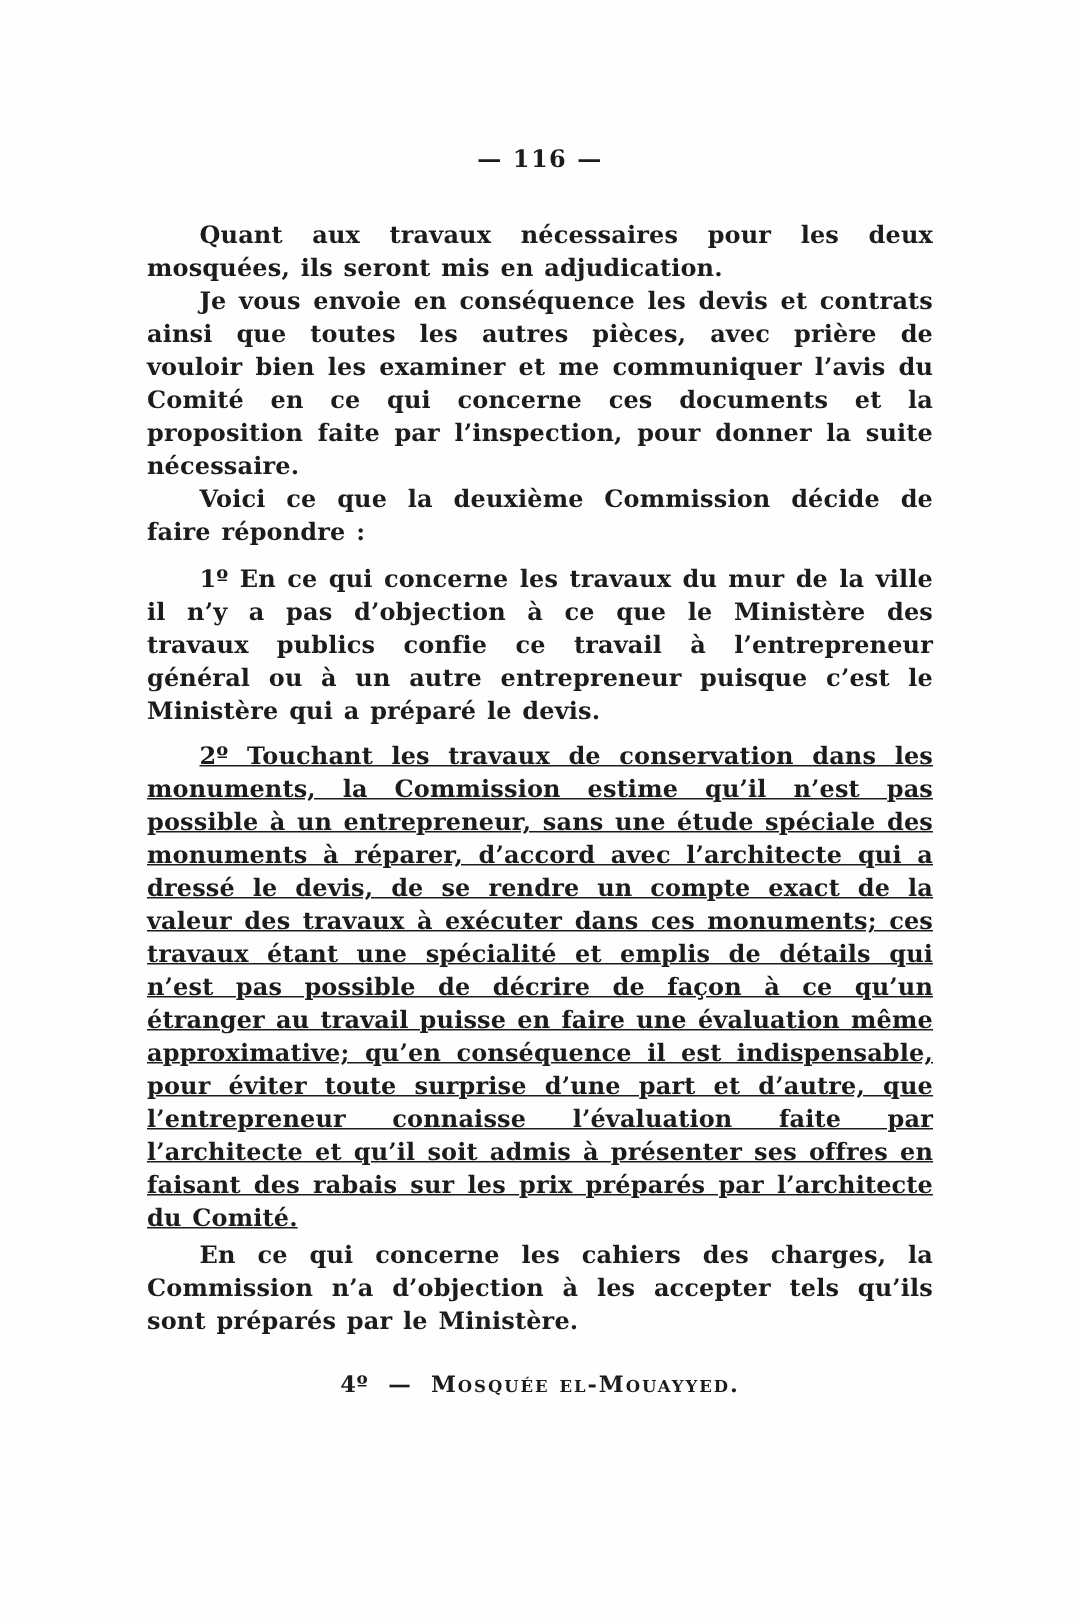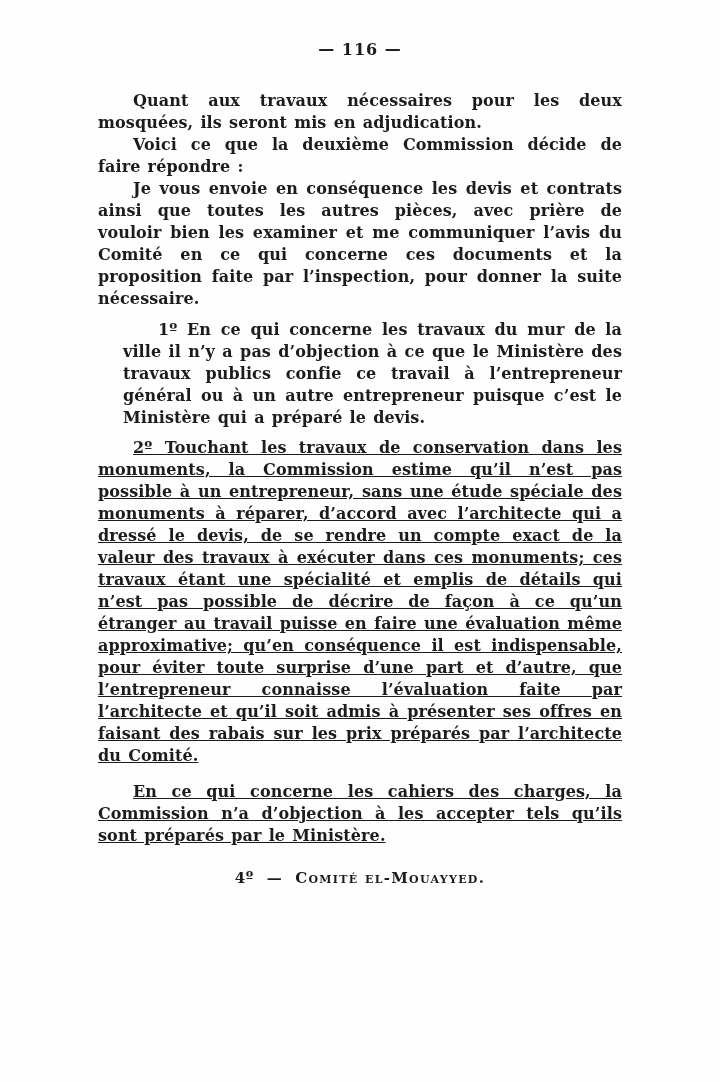--- a/index.html
+++ b/index.html
@@ -12,42 +12,42 @@
     position: relative;
     width: 720px;
     height: 1082px;
     background: #fefefe;
     color: #1c1c1c;
     font-family: "DejaVu Serif", serif;
     font-weight: 700;
     overflow: hidden;
   }
   .page-number {
-    padding-top: 40px;
+    padding-top: 96px;
     text-align: center;
     font-size: 16px;
     line-height: 20px;
     letter-spacing: 1px;
   }
   .body-col {
     width: 524px;
     margin: 30px auto 0 auto;
   }
   p.para {
     margin: 0;
     font-size: 16px;
     line-height: 22px;
     text-align: justify;
     text-indent: 35px;
     word-spacing: 1.5px;
     letter-spacing: 0.1px;
   }
-  p.sp-before-9 { margin-top: 9px; margin-left: 25px; }
+  p.sp-before-9 { margin-top: 9px; }
   p.sp-before-8 { margin-top: 8px; text-decoration: underline; }
-  p.sp-before-2 { margin-top: 14px; text-decoration: underline; }
+  p.sp-before-2 { margin-top: 3px; }
   .section-heading {
     margin: 20px 0 23px 0;
     text-align: center;
     font-size: 15px;
     font-weight: 700;
     line-height: 22px;
     letter-spacing: 0.5px;
   }
   .section-heading .dash {
     display: inline-block;
@@ -62,30 +62,30 @@
 <body>
 
 <div class="page">
 
   <div class="page-number">— 116 —</div>
 
   <div class="body-col">
 
     <p class="para">Quant aux travaux nécessaires pour les deux mosquées, ils seront mis en adjudication.</p>
 
+    <p class="para">Je vous envoie en conséquence les devis et contrats ainsi que toutes les autres pièces, avec prière de vouloir bien les examiner et me communiquer l’avis du Comité en ce qui concerne ces documents et la proposition faite par l’inspection, pour donner la suite nécessaire.</p>
+
     <p class="para">Voici ce que la deuxième Commission décide de faire répondre :</p>
-
-    <p class="para">Je vous envoie en conséquence les devis et contrats ainsi que toutes les autres pièces, avec prière de vouloir bien les examiner et me communiquer l’avis du Comité en ce qui concerne ces documents et la proposition faite par l’inspection, pour donner la suite nécessaire.</p>
 
     <p class="para sp-before-9">1º En ce qui concerne les travaux du mur de la ville il n’y a pas d’objection à ce que le Ministère des travaux publics confie ce travail à l’entrepreneur général ou à un autre entrepreneur puisque c’est le Ministère qui a préparé le devis.</p>
 
     <p class="para sp-before-8">2º Touchant les travaux de conservation dans les monuments, la Commission estime qu’il n’est pas possible à un entrepreneur, sans une étude spéciale des monuments à réparer, d’accord avec l’architecte qui a dressé le devis, de se rendre un compte exact de la valeur des travaux à exécuter dans ces monuments; ces travaux étant une spécialité et emplis de détails qui n’est pas possible de décrire de façon à ce qu’un étranger au travail puisse en faire une évaluation même approximative; qu’en conséquence il est indispensable, pour éviter toute surprise d’une part et d’autre, que l’entrepreneur connaisse l’évaluation faite par l’architecte et qu’il soit admis à présenter ses offres en faisant des rabais sur les prix préparés par l’architecte du Comité.</p>
 
 
     <p class="para sp-before-2">En ce qui concerne les cahiers des charges, la Commission n’a d’objection à les accepter tels qu’ils sont préparés par le Ministère.</p>
 
     <div class="section-heading">
-      <span>4º</span><span class="dash">—</span><span class="smallcaps">Comité el-Mouayyed.</span>
+      <span>4º</span><span class="dash">—</span><span class="smallcaps">Mosquée el-Mouayyed.</span>
     </div>
 
 
   </div>
 </div>
 
 </body></html>

